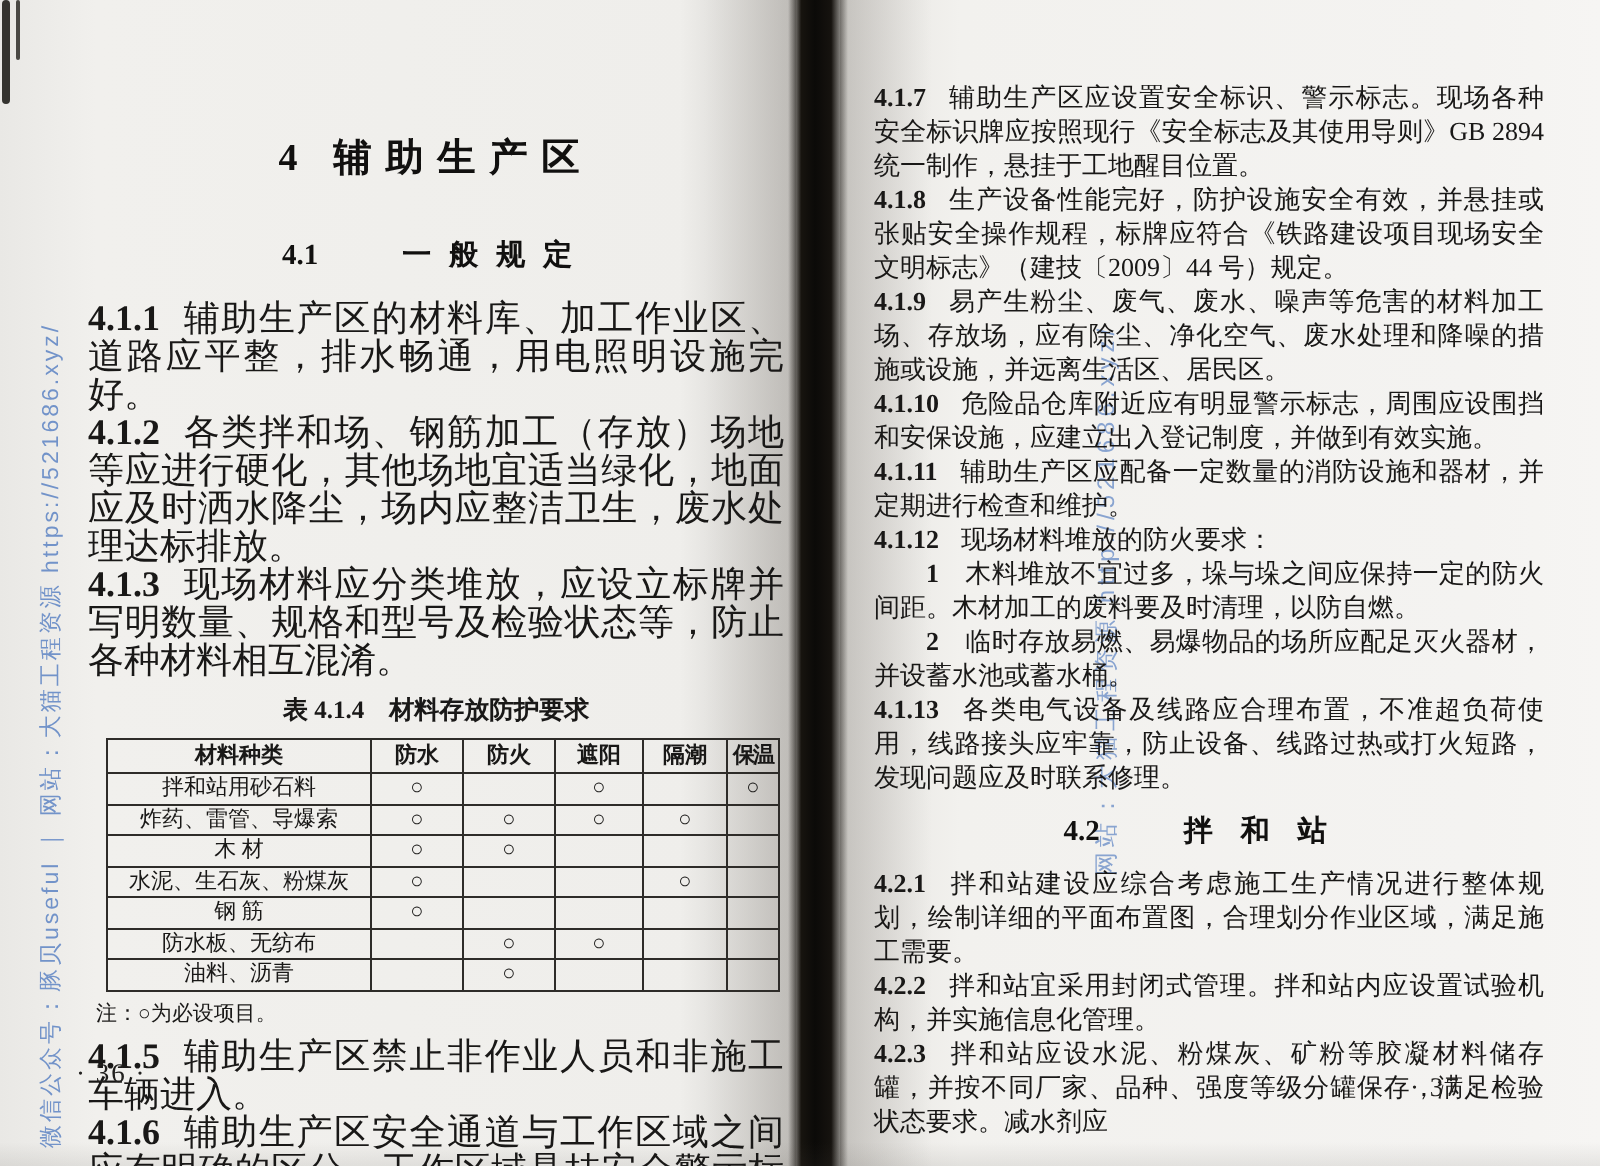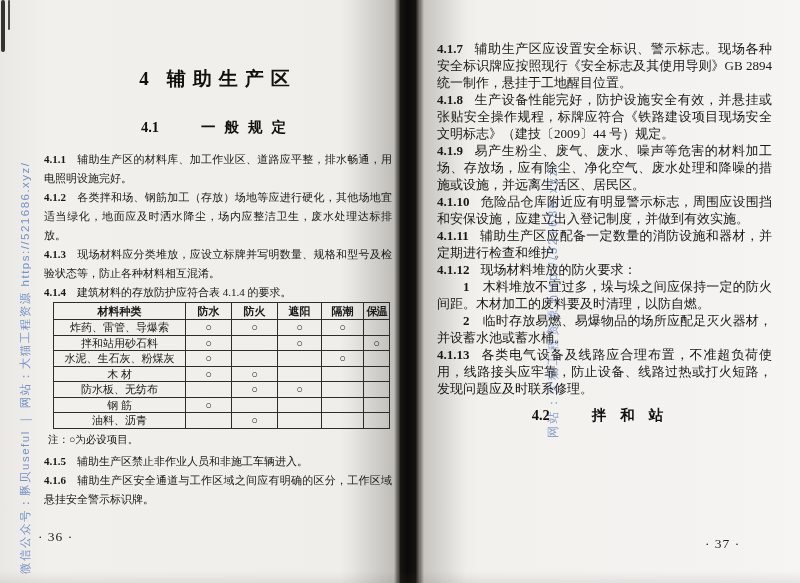--- a/index.html
+++ b/index.html
@@ -28,21 +28,21 @@
   .page-right{left:437px;width:335px;padding-top:40px;}
   .chapter{margin:0 0 26px 0;text-align:center;font-size:19px;font-weight:bold;color:#11100f;}
   .chapter .t-num{margin-right:18px;}
   .chapter .t-name{letter-spacing:7px;}
   .section{margin:0 0 13px 0;text-align:center;font-size:14.5px;font-weight:bold;color:#11100f;}
   .section .t-num{margin-right:13px;text-align:right;}
   .section .t-name{letter-spacing:9px;margin-left:29px;}
   .section-42{margin:9px 0 8px 0;}
   .section-42 .t-name{letter-spacing:14px;}
   .clauses p{margin:0;text-align:justify;}
-  .page-left .clauses p{font-size:11px;line-height:19px;}
+  .page-left .clauses p{font-size:18px;line-height:19px;}
   .page-right .clauses p{font-size:13px;line-height:17px;}
   .clause .num{font-weight:bold;margin-right:11px;font-family:"Liberation Serif","DejaVu Serif",serif;}
   .clause.sub{text-indent:2em;}
   .clause.sub .num{margin-right:13px;}
   
   .tbl-caption{margin:7px 0 5px 0;text-align:center;font-size:12.5px;font-weight:bold;}
   table.mat{border-collapse:collapse;margin-left:9px;width:336px;table-layout:fixed;}
   table.mat th,table.mat td{border:1px solid #2e2c29;padding:0;text-align:center;
     font-size:11px;height:14.5px;line-height:14px;overflow:hidden;white-space:nowrap;}
   table.mat th{font-weight:bold;height:16px;}
@@ -77,23 +77,23 @@
     </h2>
 
     <div class="clauses">
 
         <p class="clause"><b class="num">4.1.1</b><span>辅助生产区的材料库、加工作业区、道路应平整，排水畅通，用电照明设施完好。</span></p>
 
         <p class="clause"><b class="num">4.1.2</b><span>各类拌和场、钢筋加工（存放）场地等应进行硬化，其他场地宜适当绿化，地面应及时洒水降尘，场内应整洁卫生，废水处理达标排放。</span></p>
 
         <p class="clause"><b class="num">4.1.3</b><span>现场材料应分类堆放，应设立标牌并写明数量、规格和型号及检验状态等，防止各种材料相互混淆。</span></p>
 
-        <p class="clause"><b class="num">4.1.4</b><span>建筑材料的存放防护应符合表 4.1.4 的要求。</span></p>
-      </div>
-
+      </div>
+
+    <div class="tbl-caption">表 4.1.4　材料存放防护要求</div>
     <table class="mat">
       <colgroup>
         <col class="c-mat">
           <col class="c-a">
           <col class="c-b">
           <col class="c-c">
           <col class="c-d">
           <col class="c-e">
       </colgroup>
       <thead>
@@ -102,69 +102,69 @@
           <th>防水</th>
           <th>防火</th>
           <th>遮阳</th>
           <th>隔潮</th>
           <th class="last">保温</th>
         </tr>
       </thead>
       <tbody>
 
           <tr>
+            <td>拌和站用砂石料</td>
+          <td>○</td>
+            <td></td>
+            <td>○</td>
+            <td></td>
+            <td>○</td>
+          </tr>
+
+          <tr>
             <td>炸药、雷管、导爆索</td>
           <td>○</td>
             <td>○</td>
             <td>○</td>
             <td>○</td>
             <td></td>
           </tr>
 
           <tr>
-            <td>拌和站用砂石料</td>
-          <td>○</td>
-            <td></td>
-            <td>○</td>
-            <td></td>
-            <td>○</td>
+            <td>木 材</td>
+          <td>○</td>
+            <td>○</td>
+            <td></td>
+            <td></td>
+            <td></td>
           </tr>
 
           <tr>
             <td>水泥、生石灰、粉煤灰</td>
           <td>○</td>
             <td></td>
             <td></td>
             <td>○</td>
             <td></td>
           </tr>
 
           <tr>
-            <td>木 材</td>
-          <td>○</td>
-            <td>○</td>
+            <td>钢 筋</td>
+          <td>○</td>
+            <td></td>
             <td></td>
             <td></td>
             <td></td>
           </tr>
 
           <tr>
             <td>防水板、无纺布</td>
           <td></td>
             <td>○</td>
             <td>○</td>
-            <td></td>
-            <td></td>
-          </tr>
-
-          <tr>
-            <td>钢 筋</td>
-          <td>○</td>
-            <td></td>
-            <td></td>
             <td></td>
             <td></td>
           </tr>
 
           <tr>
             <td>油料、沥青</td>
           <td></td>
             <td>○</td>
             <td></td>
             <td></td>
@@ -202,16 +202,24 @@
 
         <p class="clause sub"><b class="num">2</b><span>临时存放易燃、易爆物品的场所应配足灭火器材，并设蓄水池或蓄水桶。</span></p>
 
         <p class="clause"><b class="num">4.1.13</b><span>各类电气设备及线路应合理布置，不准超负荷使用，线路接头应牢靠，防止设备、线路过热或打火短路，发现问题应及时联系修理。</span></p>
       </div>
 
     <h2 class="section section-42">
       <span class="t-num">4.2</span><span class="t-name">拌和站</span>
     </h2>
 
+    <div class="clauses">
+
+        <p class="clause"><b class="num">4.2.1</b><span>拌和站建设应综合考虑施工生产情况进行整体规划，绘制详细的平面布置图，合理划分作业区域，满足施工需要。</span></p>
+
+        <p class="clause"><b class="num">4.2.2</b><span>拌和站宜采用封闭式管理。拌和站内应设置试验机构，并实施信息化管理。</span></p>
+
+        <p class="clause"><b class="num">4.2.3</b><span>拌和站应设水泥、粉煤灰、矿粉等胶凝材料储存罐，并按不同厂家、品种、强度等级分罐保存，满足检验状态要求。减水剂应</span></p>
+      </div>
   </div>
   <div class="pagenum pn-37">· 37 ·</div>
 
 </div>
 
 </body></html>

